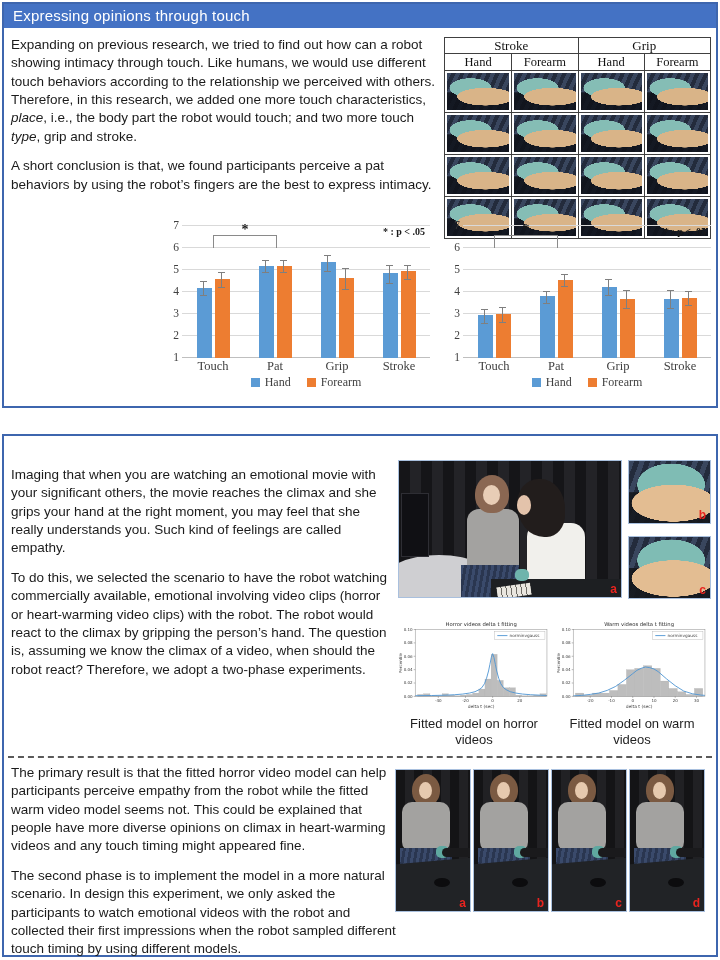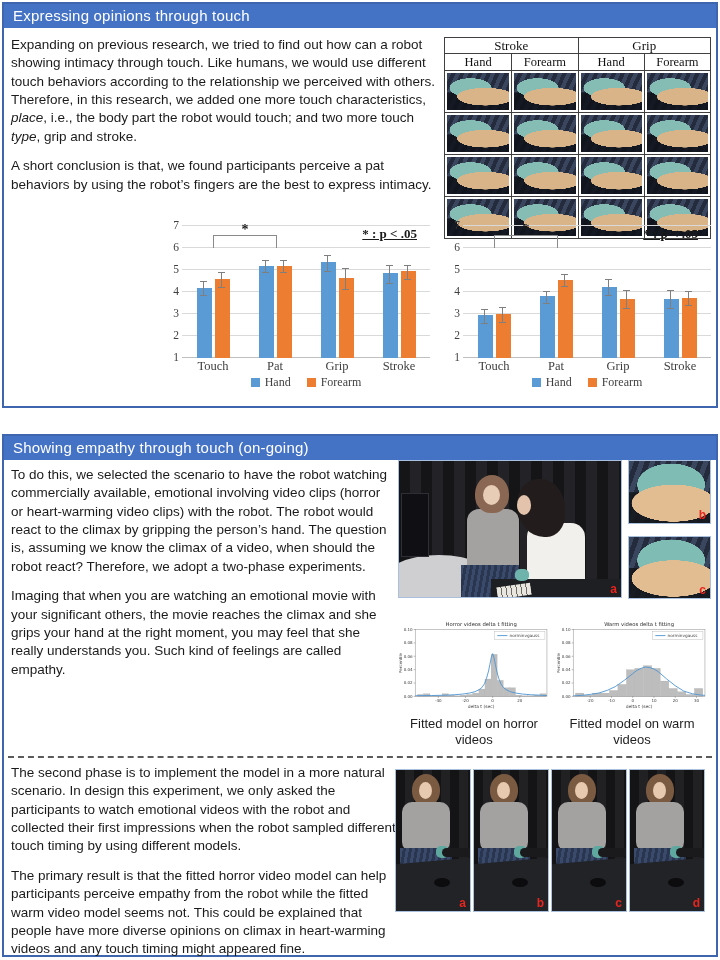--- a/index.html
+++ b/index.html
@@ -30,21 +30,21 @@
       linear-gradient(to bottom,rgba(16,20,28,0) 52%,rgba(14,17,24,.85) 53%),
       repeating-linear-gradient(115deg,#39465e 0 4px,#232b3c 4px 8px);}
 
   
   .bchart{position:absolute;width:273px;height:178px;}
   .bc-title{font-size:11px;color:#3f3f3f;text-align:center;height:16px;line-height:14px;}
   .bc-plotwrap{position:relative;margin-left:18px;width:248px;height:132px;}
   .bc-grid{position:absolute;left:0;width:100%;height:1px;background:#D9D9D9;}
   .bc-base{background:#BFBFBF;}
   .bc-ylab{position:absolute;left:-18px;width:15px;text-align:right;font-family:"Liberation Serif",serif;font-size:11.5px;color:#404040;height:13px;line-height:13px;}
-  .bc-anno{position:absolute;right:13px;top:0;font-family:"Liberation Serif",serif;font-weight:bold;font-size:13px;color:#1a1a1a;text-decoration:underline;}
+  .bc-anno{position:absolute;right:5px;top:0;font-family:"Liberation Serif",serif;font-weight:bold;font-size:10px;color:#1a1a1a;}
   .bc-group{position:absolute;bottom:0;height:100%;width:62px;}
   .bc-bar{position:absolute;bottom:0;width:15px;}
   .bc-err{position:absolute;left:50%;width:7px;margin-left:-4px;border-top:1px solid #7f7f7f;border-bottom:1px solid #7f7f7f;background:linear-gradient(to right,rgba(0,0,0,0) 45%,#7f7f7f 45% 55%,rgba(0,0,0,0) 55%);}
   .bc-bracket{position:absolute;border:1px solid #8a8a8a;border-bottom:none;}
   .bc-star{position:absolute;left:50%;transform:translateX(-50%);top:-14px;font-family:"Liberation Serif",serif;font-weight:bold;font-size:14px;color:#1a1a1a;}
   .bc-cats{display:flex;margin-left:18px;width:248px;height:17px;}
   .bc-cat{width:62px;text-align:center;font-family:"Liberation Serif",serif;font-size:12.5px;color:#404040;line-height:17px;}
   .bc-legend{display:flex;justify-content:center;gap:16px;margin-left:18px;width:248px;height:14px;align-items:center;}
   .bc-legitem{display:flex;align-items:center;gap:5px;font-family:"Liberation Serif",serif;font-size:12px;color:#404040;}
   .bc-sq{width:9px;height:9px;display:inline-block;}
@@ -279,27 +279,24 @@
         </div>
         <div class="bc-legitem">
           <span class="bc-sq" style="background: rgb(237, 125, 49);"></span>
           <span>Forearm</span>
         </div>
       </div>
     </div>
 </div>
 
 <div class="section" id="section2">
-  <div class="sec-header">
-    <span>Showing empathy through touch (on-going)</span>
-  </div>
 
   <div class="abs" style="left:7px;top:30px;width:384px;">
+    <p class="para">Imaging that when you are watching an emotional movie with your significant others, the movie reaches the climax and she grips your hand at the right moment, you may feel that she really understands you. Such kind of feelings are called empathy.</p>
     <p class="para">To do this, we selected the scenario to have the robot watching commercially available, emotional involving video clips (horror or heart-warming video clips) with the robot. The robot would react to the climax by gripping the person’s hand. The question is, assuming we know the climax of a video, when should the robot react? Therefore, we adopt a two-phase experiments.</p>
-    <p class="para">Imaging that when you are watching an emotional movie with your significant others, the movie reaches the climax and she grips your hand at the right moment, you may feel that she really understands you. Such kind of feelings are called empathy.</p>
   </div>
 
   <div class="photo-frame curtain abs" style="left:394px;top:24px;width:224px;height:138px;">
     <div class="shape" style="left:-20px;bottom:-18px;width:120px;height:60px;border-radius:50%;background:#cfcfd2;"></div>
     <div class="shape" style="left:2px;top:32px;width:26px;height:62px;background:#101014;border:1px solid #2e2e34;"></div>
     <div class="shape" style="left:68px;top:48px;width:52px;height:82px;border-radius:12px;background:#a3a2a0;"></div>
     <div class="shape" style="left:76px;top:14px;width:34px;height:38px;border-radius:50% 50% 45% 45%;background:#8a6752;"></div>
     <div class="shape" style="left:84px;top:24px;width:17px;height:20px;border-radius:50%;background:#e8cdb6;"></div>
     <div class="shape" style="left:62px;top:104px;width:58px;height:34px;background:repeating-linear-gradient(100deg,#3a4a6b 0 3px,#2a3650 3px 6px);"></div>
     <div class="shape" style="left:128px;top:62px;width:58px;height:76px;border-radius:14px 14px 0 0;background:#f1f0ec;"></div>
@@ -419,22 +416,22 @@
       <rect x="95" y="11" width="50" height="8" fill="#ffffff" stroke="#b0b0b0" stroke-width="0.4"></rect>
       <line x1="98" y1="15" x2="108" y2="15" stroke="#4F96D3" stroke-width="0.9"></line>
       <text x="110" y="16.6" font-size="4.2" fill="#3d3d3d" font-family="&quot;DejaVu Sans&quot;,sans-serif">norminvgauss</text>
     </svg>
   <div class="dist-caption" style="left:552px;top:280px;">Fitted model on warm videos</div>
   <div class="dist-caption" style="left:394px;top:280px;">Fitted model on horror videos</div>
 
   <div class="dashline" style="left:4px;right:4px;top:320px;"></div>
 
   <div class="abs" style="left:7px;top:328px;width:386px;">
+    <p class="para">The primary result is that the fitted horror video model can help participants perceive empathy from the robot while the fitted warm video model seems not. This could be explained that people have more diverse opinions on climax in heart-warming videos and any touch timing might appeared fine.</p>
     <p class="para">The second phase is to implement the model in a more natural scenario. In design this experiment, we only asked the participants to watch emotional videos with the robot and collected their first impressions when the robot sampled different touch timing by using different models.</p>
-    <p class="para">The primary result is that the fitted horror video model can help participants perceive empathy from the robot while the fitted warm video model seems not. This could be explained that people have more diverse opinions on climax in heart-warming videos and any touch timing might appeared fine.</p>
   </div>
 
   <div class="strip abs" style="left:391px;top:333px;" id="photo-strip">
       <div class="strip-photo">
         <div class="shape" style="left: 16px; top: 4px; width: 28px; height: 32px; border-radius: 50% 50% 46% 46%; background: rgb(123, 90, 66);"></div>
         <div class="shape" style="left: 23px; top: 12px; width: 13px; height: 17px; border-radius: 50%; background: rgb(230, 201, 174);"></div>
         <div class="shape" style="left: 6px; top: 32px; width: 48px; height: 50px; border-radius: 10px; background: rgb(163, 162, 160);"></div>
         <div class="shape" style="left: 4px; top: 78px; width: 52px; height: 26px; background: repeating-linear-gradient(100deg, rgb(58, 74, 107) 0px, rgb(58, 74, 107) 3px, rgb(42, 54, 80) 3px, rgb(42, 54, 80) 6px);"></div>
         <div class="shape" style="left: 40px; top: 76px; width: 13px; height: 12px; border-radius: 40%; background: rgb(95, 168, 160);"></div>
         <div class="shape" style="right: -4px; top: 78px; width: 32px; height: 9px; border-radius: 5px; background: rgb(26, 26, 28);"></div>

